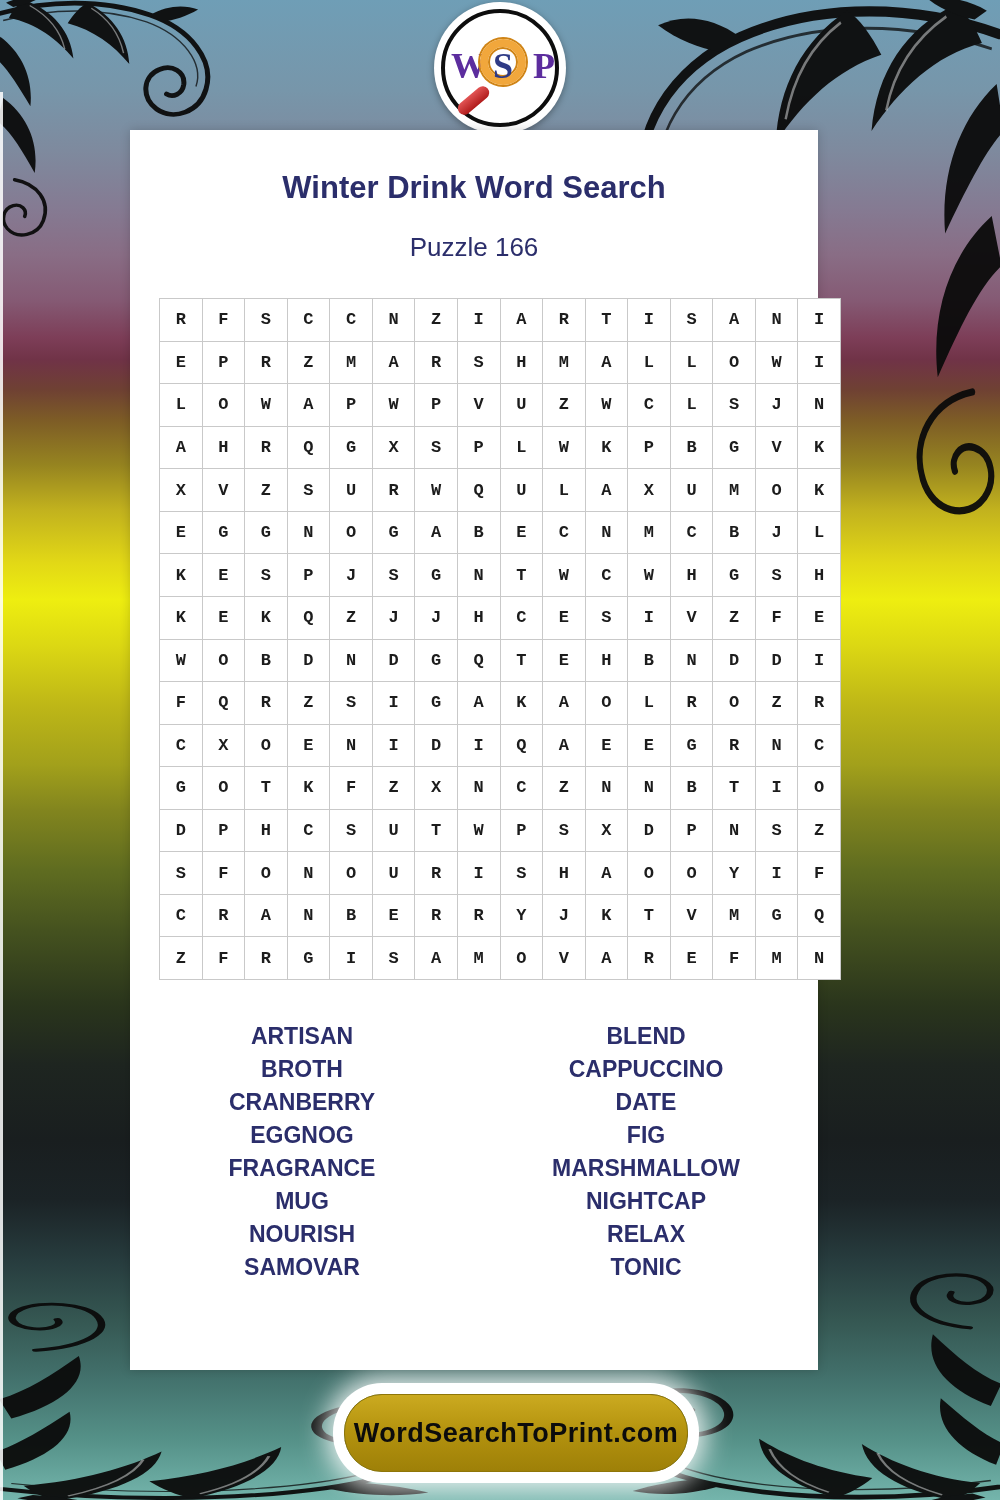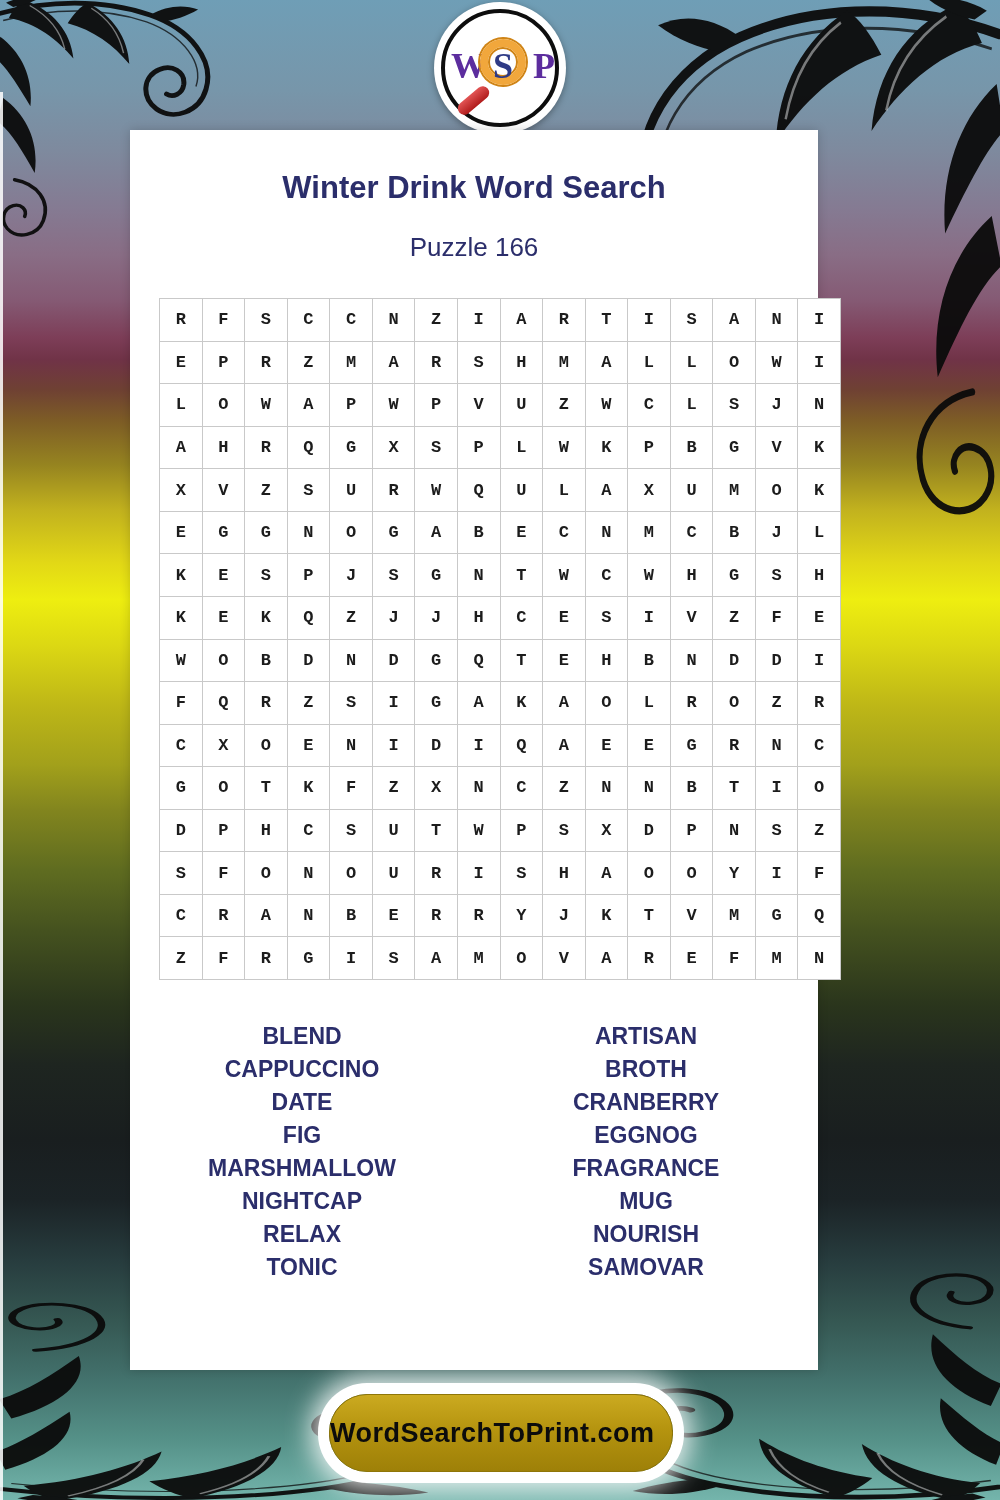--- a/index.html
+++ b/index.html
@@ -44,25 +44,25 @@
         display:grid;grid-template-columns:repeat(16,1fr);grid-template-rows:repeat(16,1fr);
         border-top:1px solid #c9c9c9;border-left:1px solid #c9c9c9;background:#fff;}
   .cell{border-right:1px solid #c9c9c9;border-bottom:1px solid #c9c9c9;
         display:flex;align-items:center;justify-content:center;
         font-family:"Liberation Mono",monospace;font-weight:bold;font-size:17px;color:#1c1c1c;}
   
   .words{position:absolute;left:0;top:890px;width:100%;display:flex;}
   .words ul{margin:0;padding:0;list-style:none;width:50%;text-align:center;}
   .words li{font-size:23px;font-weight:bold;color:#2b2e6b;line-height:33px;}
   
-  .site-pill{position:absolute;left:329px;top:1394px;width:342px;height:76px;border-radius:38px;
+  .site-pill{position:absolute;left:344px;top:1394px;width:342px;height:76px;border-radius:38px;
         background:linear-gradient(180deg,#cbaa20,#b5940f 45%,#9e8008);
         border:1px solid #8f7608;cursor:pointer;
         box-shadow:0 0 0 11px #ffffff, 0 0 26px 18px rgba(255,255,255,.85);
-        display:flex;align-items:center;justify-content:flex-start;}
+        display:flex;align-items:center;justify-content:center;}
   .site-pill span{font-size:27px;font-weight:bold;color:#0c0c0c;letter-spacing:.5px;}
 </style>
 </head>
 <body>
 
 <svg width="0" height="0" style="position:absolute">
   <defs>
     <g id="scrollMotif">
       <path d="M4,26 C70,6 150,4 215,28 C272,49 305,95 293,137 C284,170 248,184 224,166 C203,150 204,118 228,108 C246,100 264,112 262,130 C260,144 247,150 238,144" fill="none" stroke="#0b0b0b" stroke-width="7" stroke-linecap="round"></path>
       <path d="M10,36 C75,18 150,16 210,38 C262,58 290,99 279,133" fill="none" stroke="#0b0b0b" stroke-width="2" opacity=".8"></path>
@@ -363,39 +363,39 @@
         <div class="cell">A</div>
         <div class="cell">R</div>
         <div class="cell">E</div>
         <div class="cell">F</div>
         <div class="cell">M</div>
         <div class="cell">N</div>
       </div>
 
     <div class="words">
       <ul>
+          <li>ARTISAN</li>
+          <li>BROTH</li>
+          <li>CRANBERRY</li>
+          <li>EGGNOG</li>
+          <li>FRAGRANCE</li>
+          <li>MUG</li>
+          <li>NOURISH</li>
+          <li>SAMOVAR</li>
+        </ul>
+      <ul>
           <li>BLEND</li>
           <li>CAPPUCCINO</li>
           <li>DATE</li>
           <li>FIG</li>
           <li>MARSHMALLOW</li>
           <li>NIGHTCAP</li>
           <li>RELAX</li>
           <li>TONIC</li>
         </ul>
-      <ul>
-          <li>ARTISAN</li>
-          <li>BROTH</li>
-          <li>CRANBERRY</li>
-          <li>EGGNOG</li>
-          <li>FRAGRANCE</li>
-          <li>MUG</li>
-          <li>NOURISH</li>
-          <li>SAMOVAR</li>
-        </ul>
     </div>
   </div>
 
   <div class="site-pill">
     <span>WordSearchToPrint.com</span>
   </div>
 
 </div>
 
 </body></html>

